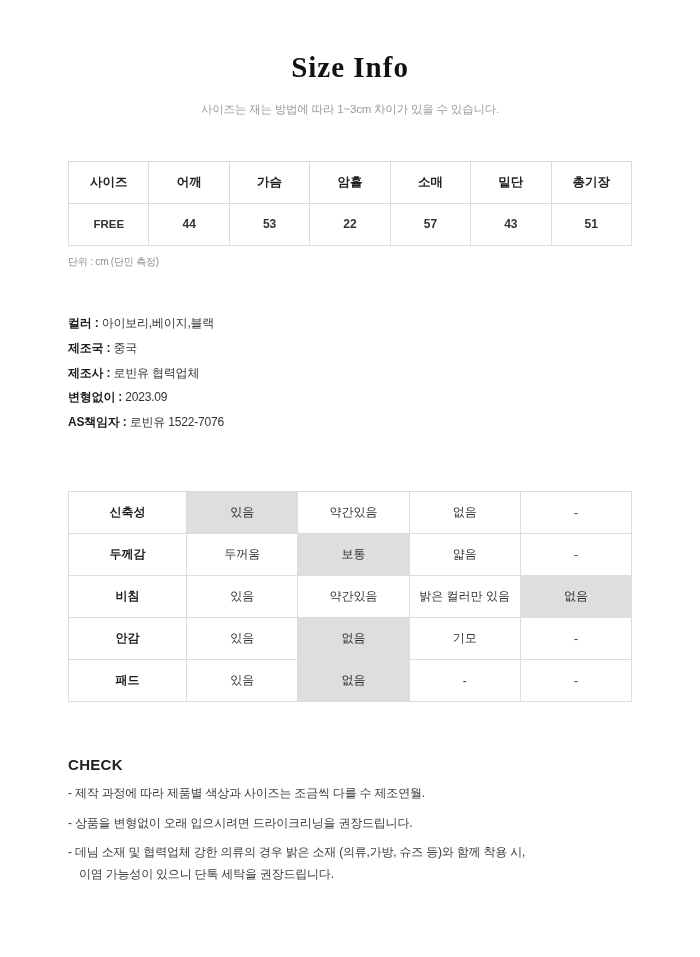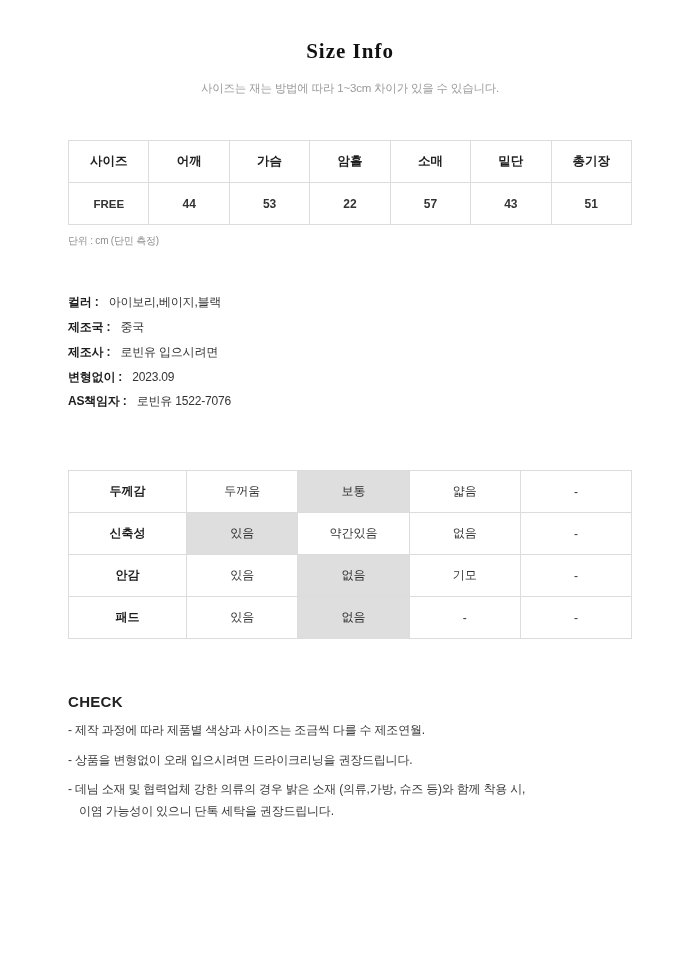--- a/index.html
+++ b/index.html
@@ -18,25 +18,25 @@
     position: relative;
     width: 700px;
     height: 957px;
     box-sizing: border-box;
     padding: 0 68px;
   }
   .title {
     text-align: center;
     font-family: "Liberation Serif", serif;
     font-weight: bold;
-    font-size: 21px;
+    font-size: 29px;
     letter-spacing: 1px;
     color: #111111;
     margin: 0;
-    padding-top: 40px;
+    padding-top: 52px;
     line-height: 1.1;
   }
   .subtitle {
     text-align: center;
     font-size: 11.5px;
     color: #9a9a9a;
     margin: 0;
     padding-top: 18px;
     letter-spacing: -0.2px;
   }
@@ -84,21 +84,20 @@
     font-size: 12px;
     color: #333333;
     letter-spacing: -0.2px;
   }
   .spec-row .k {
     font-weight: bold;
     color: #1c1c1c;
   }
   .spec-row .v {
     color: #333333;
-    margin-left: 7px;
   }
 
   
   .attr-table-wrap {
     margin-top: 56px;
   }
   table.attr-table {
     width: 100%;
     border-collapse: collapse;
     table-layout: fixed;
@@ -183,48 +182,55 @@
     <div class="spec-row">
       <span class="k">컬러 :</span>
       <span class="v">아이보리,베이지,블랙</span>
     </div>
     <div class="spec-row">
       <span class="k">제조국 :</span>
       <span class="v">중국</span>
     </div>
     <div class="spec-row">
       <span class="k">제조사 :</span>
-      <span class="v">로빈유 입으시려면</span>
+      <span class="v">로빈유 협력업체</span>
     </div>
     <div class="spec-row">
       <span class="k">변형없이 :</span>
       <span class="v">2023.09</span>
     </div>
     <div class="spec-row">
       <span class="k">AS책임자 :</span>
       <span class="v">로빈유 1522-7076</span>
     </div>
   </div>
 
   <div class="attr-table-wrap">
     <table class="attr-table">
       <tbody>
+        <tr>
+          <td class="label">신축성</td>
+          <td class="sel">있음</td>
+          <td>약간있음</td>
+          <td>없음</td>
+          <td>-</td>
+        </tr>
         <tr>
           <td class="label">두께감</td>
           <td>두꺼움</td>
           <td class="sel">보통</td>
           <td>얇음</td>
           <td>-</td>
         </tr>
         <tr>
-          <td class="label">신축성</td>
-          <td class="sel">있음</td>
+          <td class="label">비침</td>
+          <td>있음</td>
           <td>약간있음</td>
-          <td>없음</td>
-          <td>-</td>
+          <td>밝은 컬러만 있음</td>
+          <td class="sel">없음</td>
         </tr>
         <tr>
           <td class="label">안감</td>
           <td>있음</td>
           <td class="sel">없음</td>
           <td>기모</td>
           <td>-</td>
         </tr>
         <tr>
           <td class="label">패드</td>

